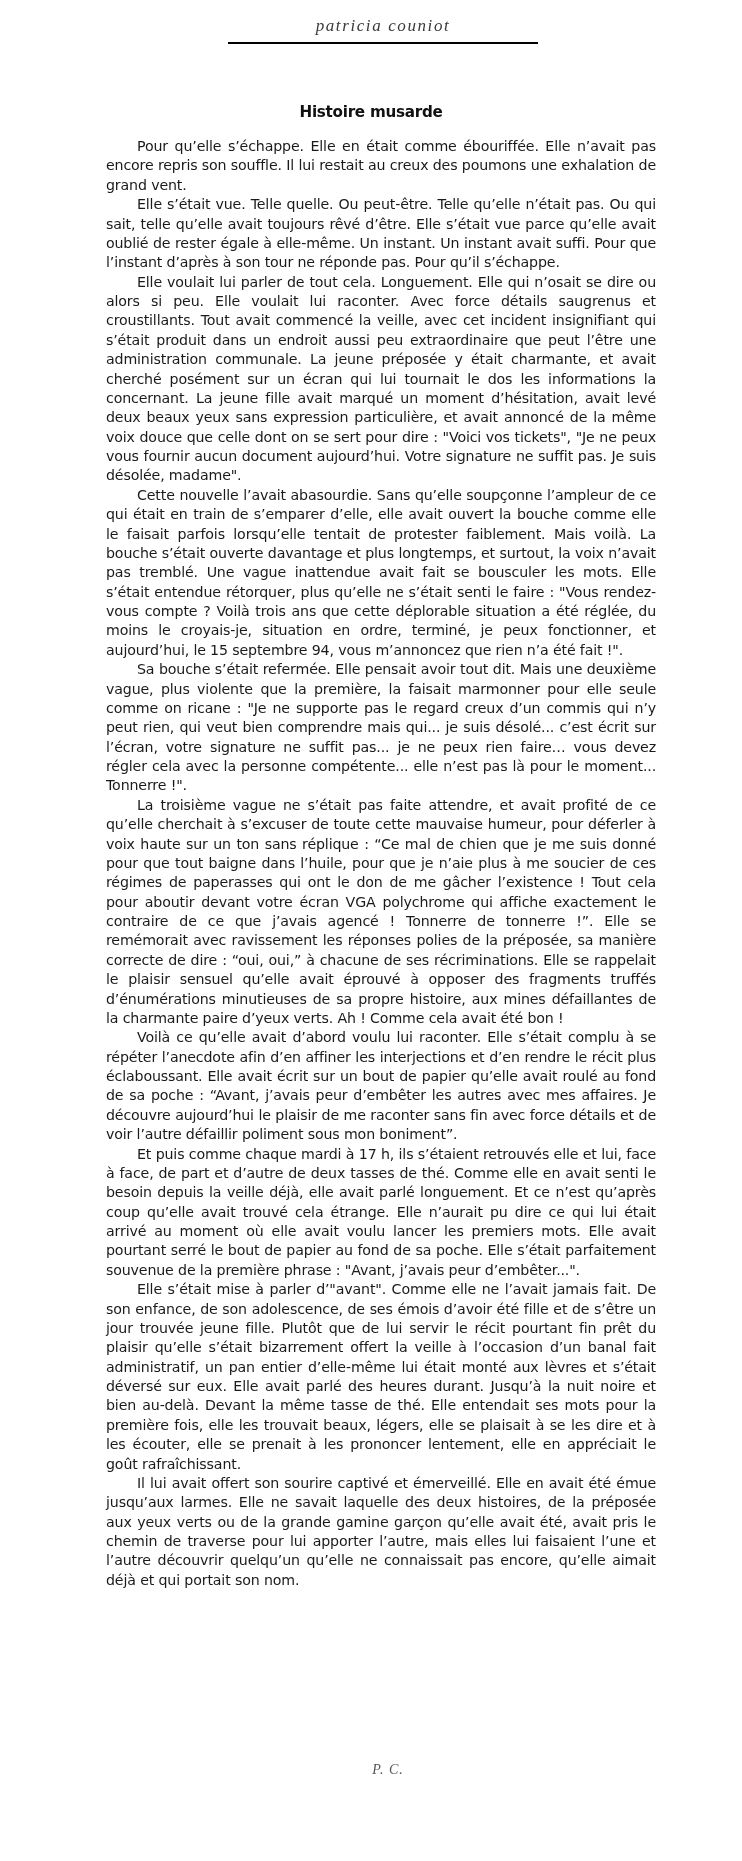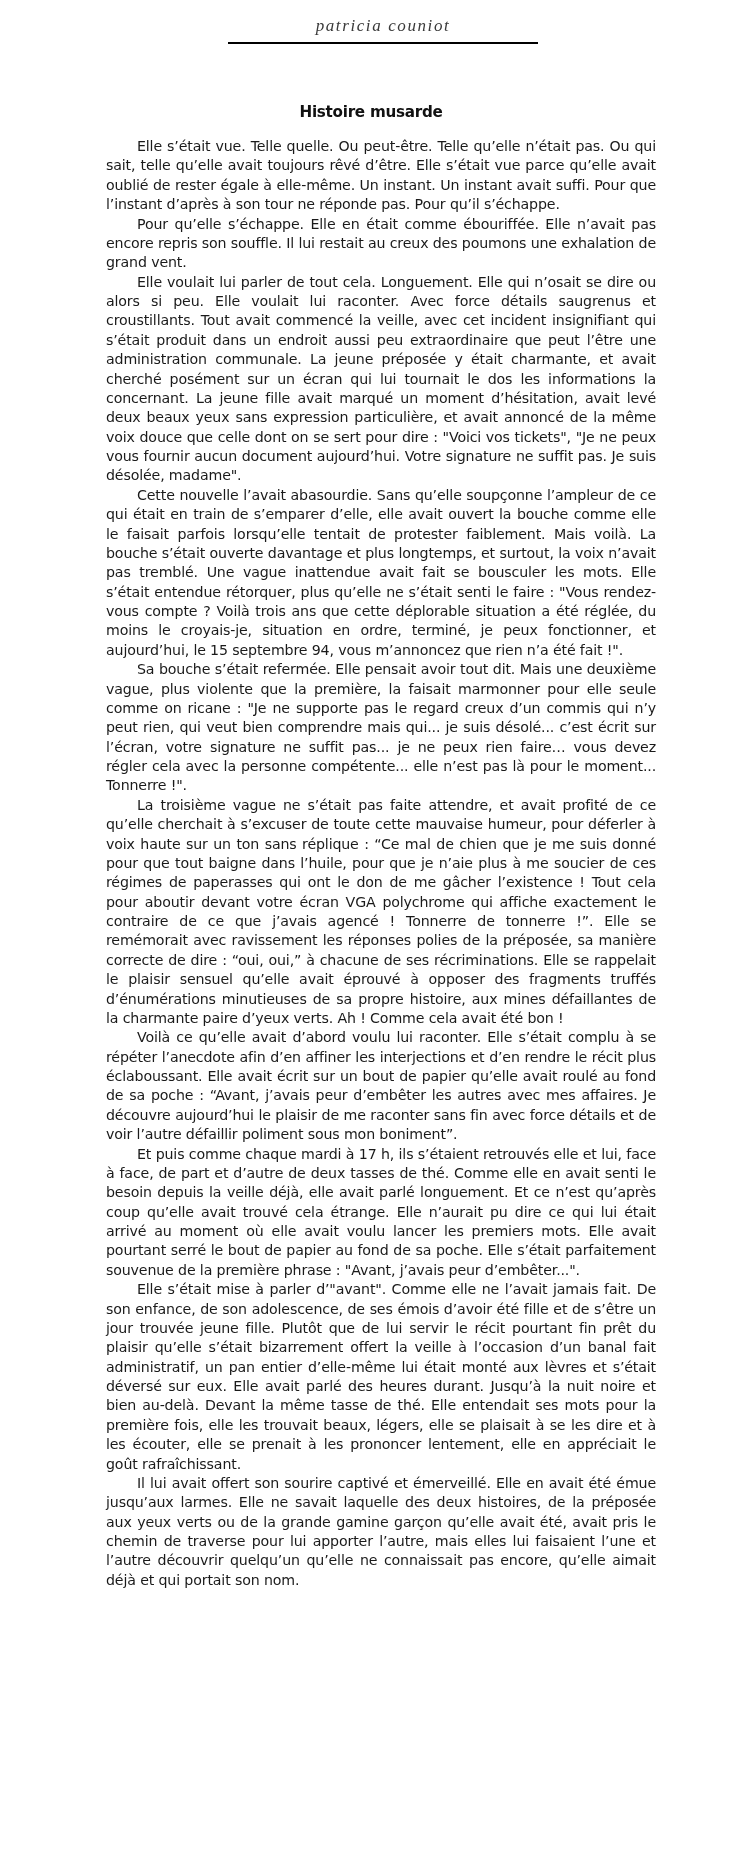--- a/index.html
+++ b/index.html
@@ -43,25 +43,26 @@
 </head>
 <body>
 
 <div class="page">
   <div class="running-head">patricia couniot</div>
   <div class="head-rule"></div>
 
   <div class="story-title">Histoire musarde</div>
 
   <div class="body-text">
+    <p>Pour qu’elle s’échappe. Elle en était comme ébouriffée. Elle n’avait pas encore repris son souffle. Il lui restait au creux des poumons une exhalation de grand vent.</p>
     <p>Elle s’était vue. Telle quelle. Ou peut-être. Telle qu’elle n’était pas. Ou qui sait, telle qu’elle avait toujours rêvé d’être. Elle s’était vue parce qu’elle avait oublié de rester égale à elle-même. Un instant. Un instant avait suffi. Pour que l’instant d’après à son tour ne réponde pas. Pour qu’il s’échappe.</p>
-    <p>Pour qu’elle s’échappe. Elle en était comme ébouriffée. Elle n’avait pas encore repris son souffle. Il lui restait au creux des poumons une exhalation de grand vent.</p>
     <p>Elle voulait lui parler de tout cela. Longuement. Elle qui n’osait se dire ou alors si peu. Elle voulait lui raconter. Avec force détails saugrenus et croustillants. Tout avait commencé la veille, avec cet incident insignifiant qui s’était produit dans un endroit aussi peu extraordinaire que peut l’être une administration communale. La jeune préposée y était charmante, et avait cherché posément sur un écran qui lui tournait le dos les informations la concernant. La jeune fille avait marqué un moment d’hésitation, avait levé deux beaux yeux sans expression particulière, et avait annoncé de la même voix douce que celle dont on se sert pour dire : "Voici vos tickets", "Je ne peux vous fournir aucun document aujourd’hui. Votre signature ne suffit pas. Je suis désolée, madame".</p>
     <p>Cette nouvelle l’avait abasourdie. Sans qu’elle soupçonne l’ampleur de ce qui était en train de s’emparer d’elle, elle avait ouvert la bouche comme elle le faisait parfois lorsqu’elle tentait de protester faiblement. Mais voilà. La bouche s’était ouverte davantage et plus longtemps, et surtout, la voix n’avait pas tremblé. Une vague inattendue avait fait se bousculer les mots. Elle s’était entendue rétorquer, plus qu’elle ne s’était senti le faire : "Vous rendez-vous compte ? Voilà trois ans que cette déplorable situation a été réglée, du moins le croyais-je,  situation en ordre, terminé, je peux fonctionner, et aujourd’hui, le 15 septembre 94, vous m’annoncez que rien n’a été fait !".</p>
     <p>Sa bouche s’était refermée. Elle pensait avoir tout dit. Mais une deuxième vague, plus violente que la première, la faisait marmonner pour elle seule comme on ricane : "Je ne supporte pas le regard creux d’un commis qui n’y peut rien, qui veut bien comprendre mais qui... je suis désolé... c’est écrit sur l’écran, votre signature ne suffit pas... je ne peux rien faire… vous devez régler cela avec la personne compétente... elle n’est pas là pour le moment... Tonnerre !".</p>
     <p>La troisième vague ne s’était pas faite attendre, et avait profité de ce qu’elle cherchait à s’excuser de toute cette mauvaise humeur, pour déferler à voix haute sur un ton sans réplique : “Ce mal de chien que je me suis donné pour que tout baigne dans l’huile, pour que je n’aie plus à me soucier de ces régimes de paperasses qui ont le don de me gâcher l’existence ! Tout cela pour aboutir devant votre écran VGA polychrome qui affiche exactement le contraire de ce que j’avais agencé ! Tonnerre de tonnerre !”. Elle se remémorait avec ravissement les réponses polies de la préposée, sa manière correcte de dire : “oui, oui,” à chacune de ses récriminations. Elle se rappelait le plaisir sensuel qu’elle avait éprouvé à opposer des fragments truffés d’énumérations minutieuses de sa propre histoire, aux mines défaillantes de la charmante paire d’yeux verts. Ah ! Comme cela avait été bon !</p>
     <p>Voilà ce qu’elle avait d’abord voulu lui raconter. Elle s’était complu à se répéter l’anecdote afin d’en affiner les interjections et d’en rendre le récit plus éclaboussant. Elle avait écrit sur un bout de papier qu’elle avait roulé au fond de sa poche : “Avant, j’avais peur d’embêter les autres avec mes affaires. Je découvre aujourd’hui le plaisir de me raconter sans fin avec force détails et de voir l’autre défaillir poliment sous mon boniment”.</p>
     <p>Et puis comme chaque mardi à 17 h, ils s’étaient retrouvés elle et lui, face à face, de part et d’autre de deux tasses de thé. Comme elle en avait senti le besoin depuis la veille déjà, elle avait parlé longuement. Et ce n’est qu’après coup qu’elle avait trouvé cela étrange. Elle n’aurait pu dire ce qui lui était arrivé au moment où elle avait voulu lancer les premiers mots. Elle avait pourtant serré le bout de papier au fond de sa poche. Elle s’était parfaitement souvenue de la première phrase : "Avant, j’avais peur d’embêter...".</p>
     <p>Elle s’était mise à parler d’"avant". Comme elle ne l’avait jamais fait. De son enfance, de son adolescence, de ses émois d’avoir été fille et de s’être un jour trouvée jeune fille. Plutôt que de lui servir le récit pourtant fin prêt du plaisir qu’elle s’était bizarrement offert la veille à l’occasion d’un banal fait administratif, un pan entier d’elle-même lui était monté aux lèvres et s’était déversé sur eux. Elle avait parlé des heures durant. Jusqu’à la nuit noire et bien au-delà. Devant la même tasse de thé. Elle entendait ses mots pour la première fois, elle les trouvait beaux, légers, elle se plaisait à se les dire et à les écouter, elle se prenait à les prononcer lentement, elle en appréciait le goût rafraîchissant.</p>
     <p>Il lui avait offert son sourire captivé et émerveillé. Elle en avait été émue jusqu’aux larmes. Elle ne savait laquelle des deux histoires, de la préposée aux yeux verts ou de la grande gamine garçon qu’elle avait été, avait pris le chemin de traverse pour lui apporter l’autre, mais elles lui faisaient l’une et l’autre découvrir quelqu’un qu’elle ne connaissait pas encore, qu’elle aimait déjà et qui portait son nom.</p>
   </div>
 
+  <div class="signature">P. C.</div>
 </div>
 
 </body></html>

